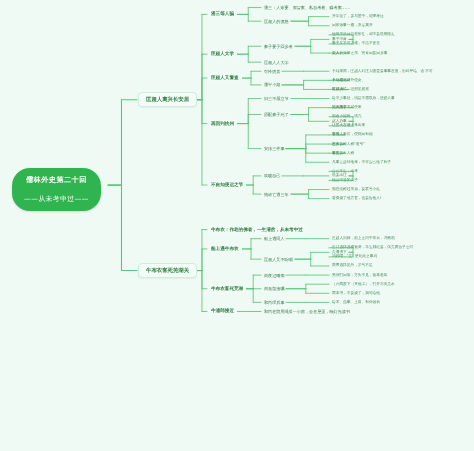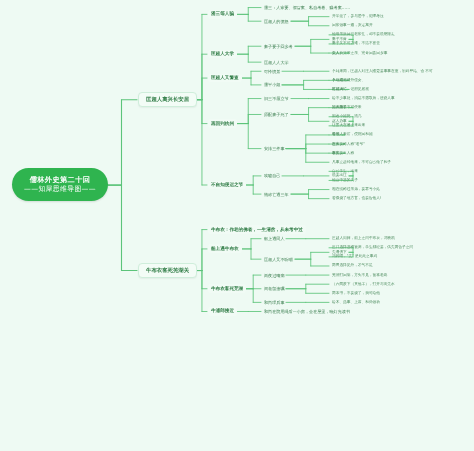--- a/index.html
+++ b/index.html
@@ -16,21 +16,21 @@
 
   .node { position:absolute; display:flex; align-items:center; justify-content:center;
           white-space:nowrap; line-height:1.25; }
 
   
   .root {
     background:#2fb44f; color:#ffffff;
     border-radius:18px;
     padding:7px 12px;
     font-size:7.2px; font-weight:bold;
-    flex-direction:column; gap:1px;
+    flex-direction:column; gap:11px;
     box-shadow:0 1px 2px rgba(0,0,0,.12);
     letter-spacing:.4px;
   }
   .root .l2 { font-weight:normal; font-size:6.8px; }
 
   
   .lvl1 {
     background:#f3fcf6; color:#2f7c45;
     border:1px solid #cfeedb; border-radius:4px;
     padding:3.5px 7px; font-size:5.4px; font-weight:bold;
@@ -235,21 +235,21 @@
       <path d="M305.8,313.39 L329,313.39" stroke="#5cc47a" stroke-width="0.85" fill="none" stroke-linecap="round"></path>
       <path d="M197,281.53999999999996 L201.95,281.53999999999996" stroke="#5cc47a" stroke-width="0.85" fill="none" stroke-linecap="round"></path>
       <path d="M201.95,281.53999999999996 L201.95,322.48999999999995" stroke="#5cc47a" stroke-width="0.85" fill="none" stroke-linecap="round"></path>
       <path d="M201.95,322.48999999999995 L207,322.48999999999995" stroke="#5cc47a" stroke-width="0.85" fill="none" stroke-linecap="round"></path>
       <path d="M237,322.48999999999995 L248.25,322.48999999999995" stroke="#5cc47a" stroke-width="0.85" fill="none" stroke-linecap="round"></path>
       <path d="M248.25,322.48999999999995 L261,322.48999999999995" stroke="#5cc47a" stroke-width="0.85" fill="none" stroke-linecap="round"></path>
     </svg>
   <div id="nodes">
       <div class="node root" style="left: 12px; top: 179.114px;">
         <div>儒林外史第二十回</div>
-        <div class="l2">——知犀思维导图——</div>
+        <div class="l2">——从未考中过——</div>
       </div>
       <div class="node lvl1" style="left: 138px; top: 102.688px;">匡超人离兴长安居</div>
       <div class="node lvl2" style="left: 208px; top: 20.875px;">潘三等人骗</div>
       <div class="node lvl3" style="left: 262px; top: 15.05px;">潘三：人家要、假冒案、私自考卷、赚考案……</div>
       <div class="node lvl3" style="left: 262px; top: 28.7px;">匡超人的愤怒</div>
       <div class="node lvl4" style="left: 330px; top: 24.15px;">开学差了，参与居中，犯理考压</div>
       <div class="node lvl4" style="left: 330px; top: 33.25px;">回家做事一遍，决定离开</div>
       <div class="node lvl2" style="left: 208px; top: 60.6875px;">匡超人大学</div>
       <div class="node lvl3" style="left: 262px; top: 53.725px;">妻子要子回乡考</div>
       <div class="node lvl4" style="left: 330px; top: 46.9px;">妻子不肯</div>

